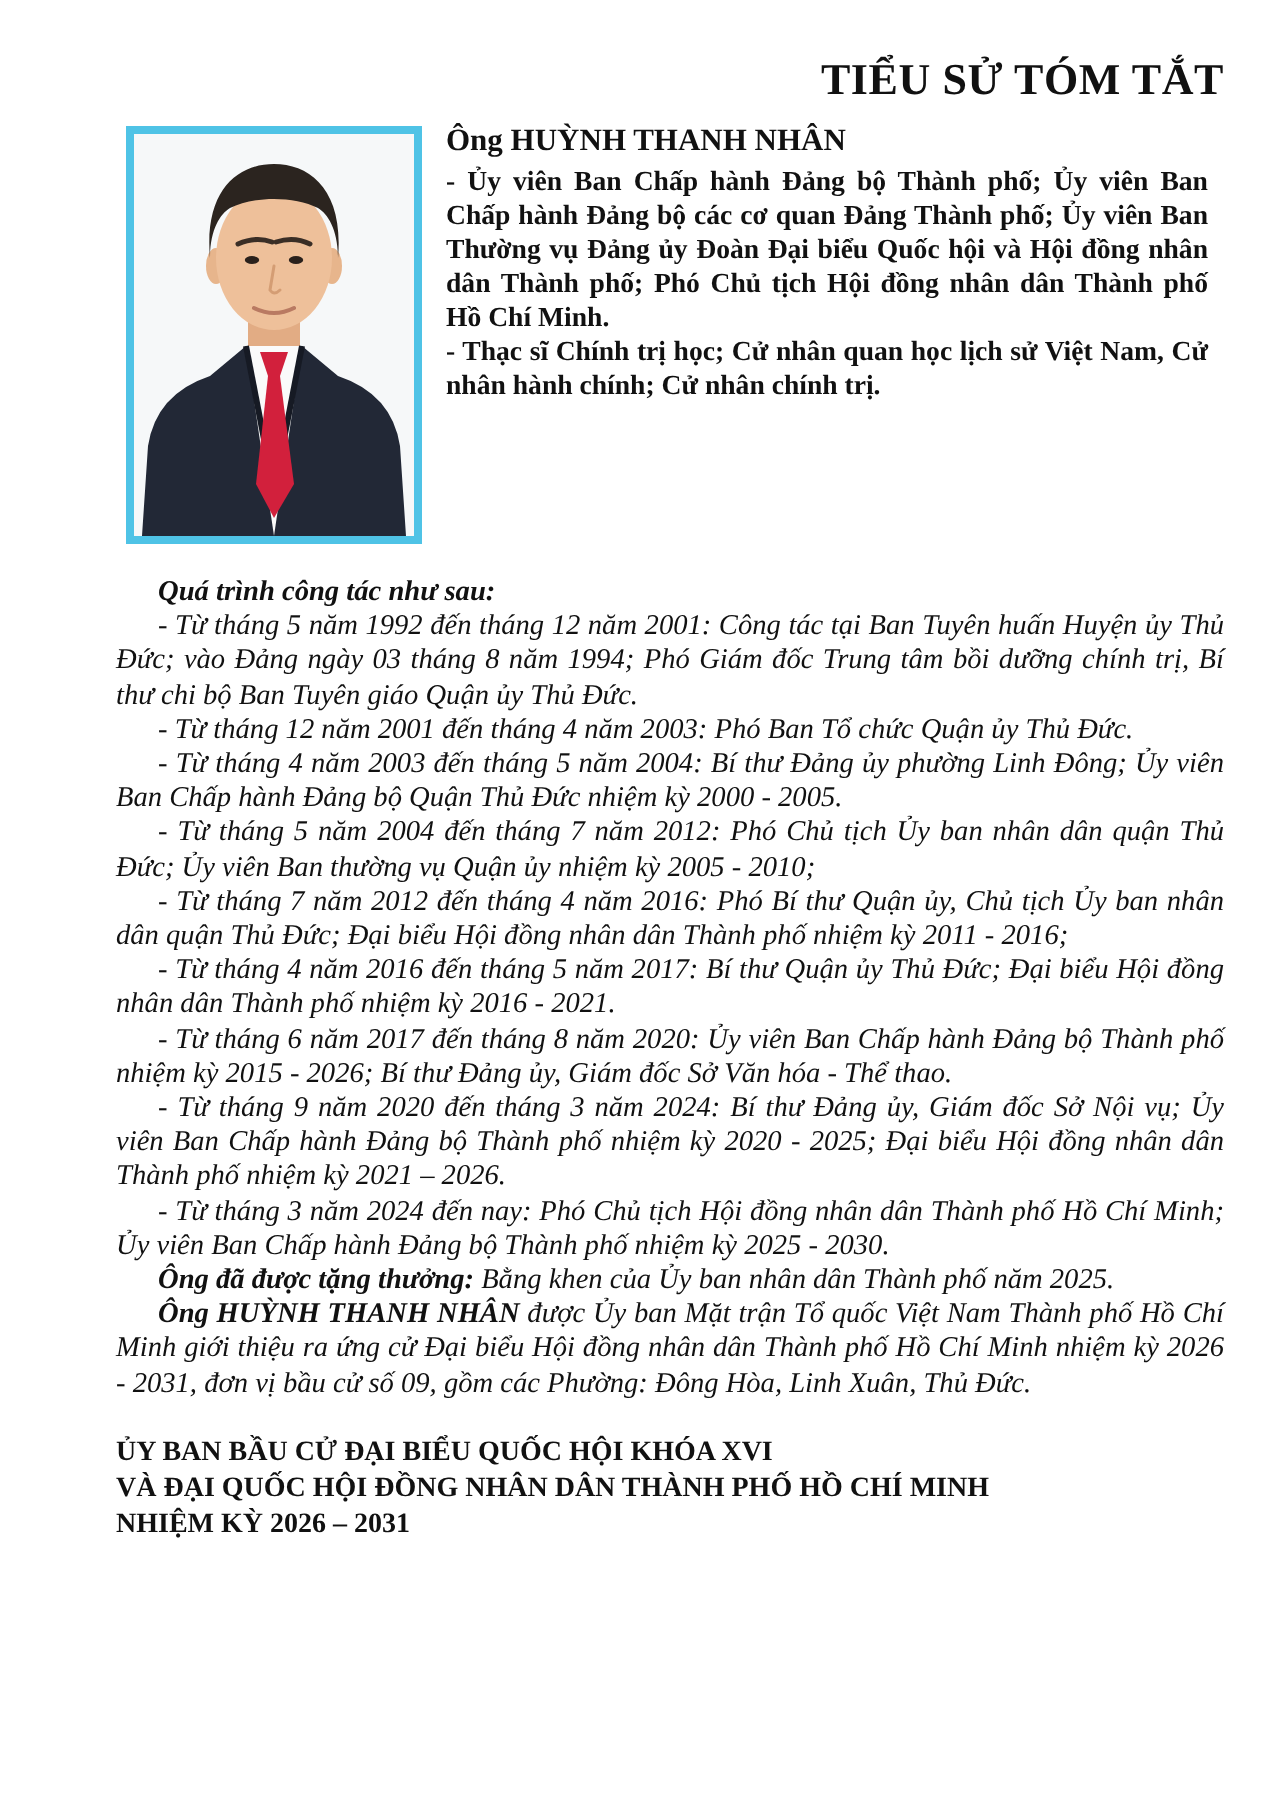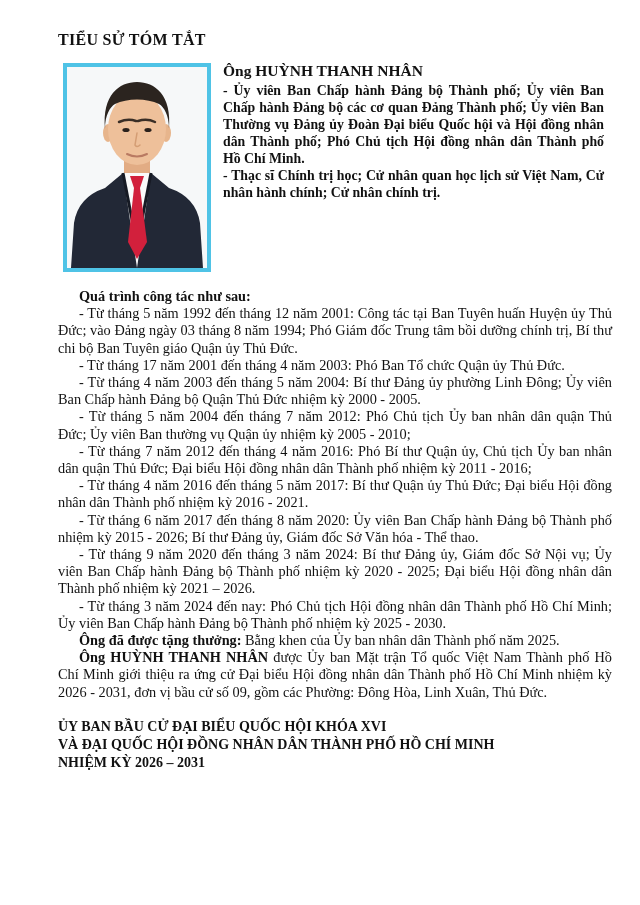--- a/index.html
+++ b/index.html
@@ -13,23 +13,23 @@
     overflow: hidden;
   }
   .content {
     position: absolute;
     left: 58px;
     right: 28px;
     top: 28px;
   }
   .title {
     margin: 0;
-    font-size: 16px;
+    font-size: 22px;
     font-weight: bold;
-    text-align: left;
+    text-align: right;
     line-height: 24px;
     letter-spacing: 0.3px;
   }
   .header-row {
     display: flex;
     align-items: flex-start;
     margin-top: 9px;
   }
   .photo-frame {
     flex-shrink: 0;
@@ -56,21 +56,21 @@
     margin-bottom: 2px;
     text-align: left;
   }
   .body-text {
     margin-top: 16px;
     font-size: 14.3px;
     line-height: 17.2px;
     text-align: justify;
   }
   .para { margin: 0; }
-  .indent { text-indent: 21px; }
+  .indent { text-indent: 21px; font-style: italic; }
   .bold { font-weight: bold; }
   .footer {
     margin-top: 17px;
     font-weight: bold;
     font-size: 14px;
     line-height: 18px;
   }
 </style>
 </head>
 <body>
@@ -108,21 +108,21 @@
         <div class="header-bullet">- Ủy viên Ban Chấp hành Đảng bộ Thành phố; Ủy viên Ban Chấp hành Đảng bộ các cơ quan Đảng Thành phố; Ủy viên Ban Thường vụ Đảng ủy Đoàn Đại biểu Quốc hội và Hội đồng nhân dân Thành phố; Phó Chủ tịch Hội đồng nhân dân Thành phố Hồ Chí Minh.</div>
         <div class="header-bullet">- Thạc sĩ Chính trị học; Cử nhân quan học lịch sử Việt Nam, Cử nhân hành chính; Cử nhân chính trị.</div>
       </div>
     </div>
 
     <div class="body-text">
 
       <p class="para indent bold">Quá trình công tác như sau:</p>
 
       <p class="para indent">- Từ tháng 5 năm 1992 đến tháng 12 năm 2001: Công tác tại Ban Tuyên huấn Huyện ủy Thủ Đức; vào Đảng ngày 03 tháng 8 năm 1994; Phó Giám đốc Trung tâm bồi dưỡng chính trị, Bí thư chi bộ Ban Tuyên giáo Quận ủy Thủ Đức.</p>
-      <p class="para indent">- Từ tháng 17 năm 2001 đến tháng 4 năm 2003: Phó Ban Tổ chức Quận ủy Thủ Đức.</p>
+      <p class="para indent">- Từ tháng 12 năm 2001 đến tháng 4 năm 2003: Phó Ban Tổ chức Quận ủy Thủ Đức.</p>
       <p class="para indent">- Từ tháng 4 năm 2003 đến tháng 5 năm 2004: Bí thư Đảng ủy phường Linh Đông; Ủy viên Ban Chấp hành Đảng bộ Quận Thủ Đức nhiệm kỳ 2000 - 2005.</p>
       <p class="para indent">- Từ tháng 5 năm 2004 đến tháng 7 năm 2012: Phó Chủ tịch Ủy ban nhân dân quận Thủ Đức; Ủy viên Ban thường vụ Quận ủy nhiệm kỳ 2005 - 2010;</p>
       <p class="para indent">- Từ tháng 7 năm 2012 đến tháng 4 năm 2016: Phó Bí thư Quận ủy, Chủ tịch Ủy ban nhân dân quận Thủ Đức; Đại biểu Hội đồng nhân dân Thành phố nhiệm kỳ 2011 - 2016;</p>
       <p class="para indent">- Từ tháng 4 năm 2016 đến tháng 5 năm 2017: Bí thư Quận ủy Thủ Đức; Đại biểu Hội đồng nhân dân Thành phố nhiệm kỳ 2016 - 2021.</p>
       <p class="para indent">- Từ tháng 6 năm 2017 đến tháng 8 năm 2020: Ủy viên Ban Chấp hành Đảng bộ Thành phố nhiệm kỳ 2015 - 2026; Bí thư Đảng ủy, Giám đốc Sở Văn hóa - Thể thao.</p>
       <p class="para indent">- Từ tháng 9 năm 2020 đến tháng 3 năm 2024: Bí thư Đảng ủy, Giám đốc Sở Nội vụ; Ủy viên Ban Chấp hành Đảng bộ Thành phố nhiệm kỳ 2020 - 2025; Đại biểu Hội đồng nhân dân Thành phố nhiệm kỳ 2021 – 2026.</p>
       <p class="para indent">- Từ tháng 3 năm 2024 đến nay: Phó Chủ tịch Hội đồng nhân dân Thành phố Hồ Chí Minh; Ủy viên Ban Chấp hành Đảng bộ Thành phố nhiệm kỳ 2025 - 2030.</p>
 
       <p class="para indent"><span class="bold">Ông đã được tặng thưởng:</span><span> Bằng khen của Ủy ban nhân dân Thành phố năm 2025.</span></p>
 

